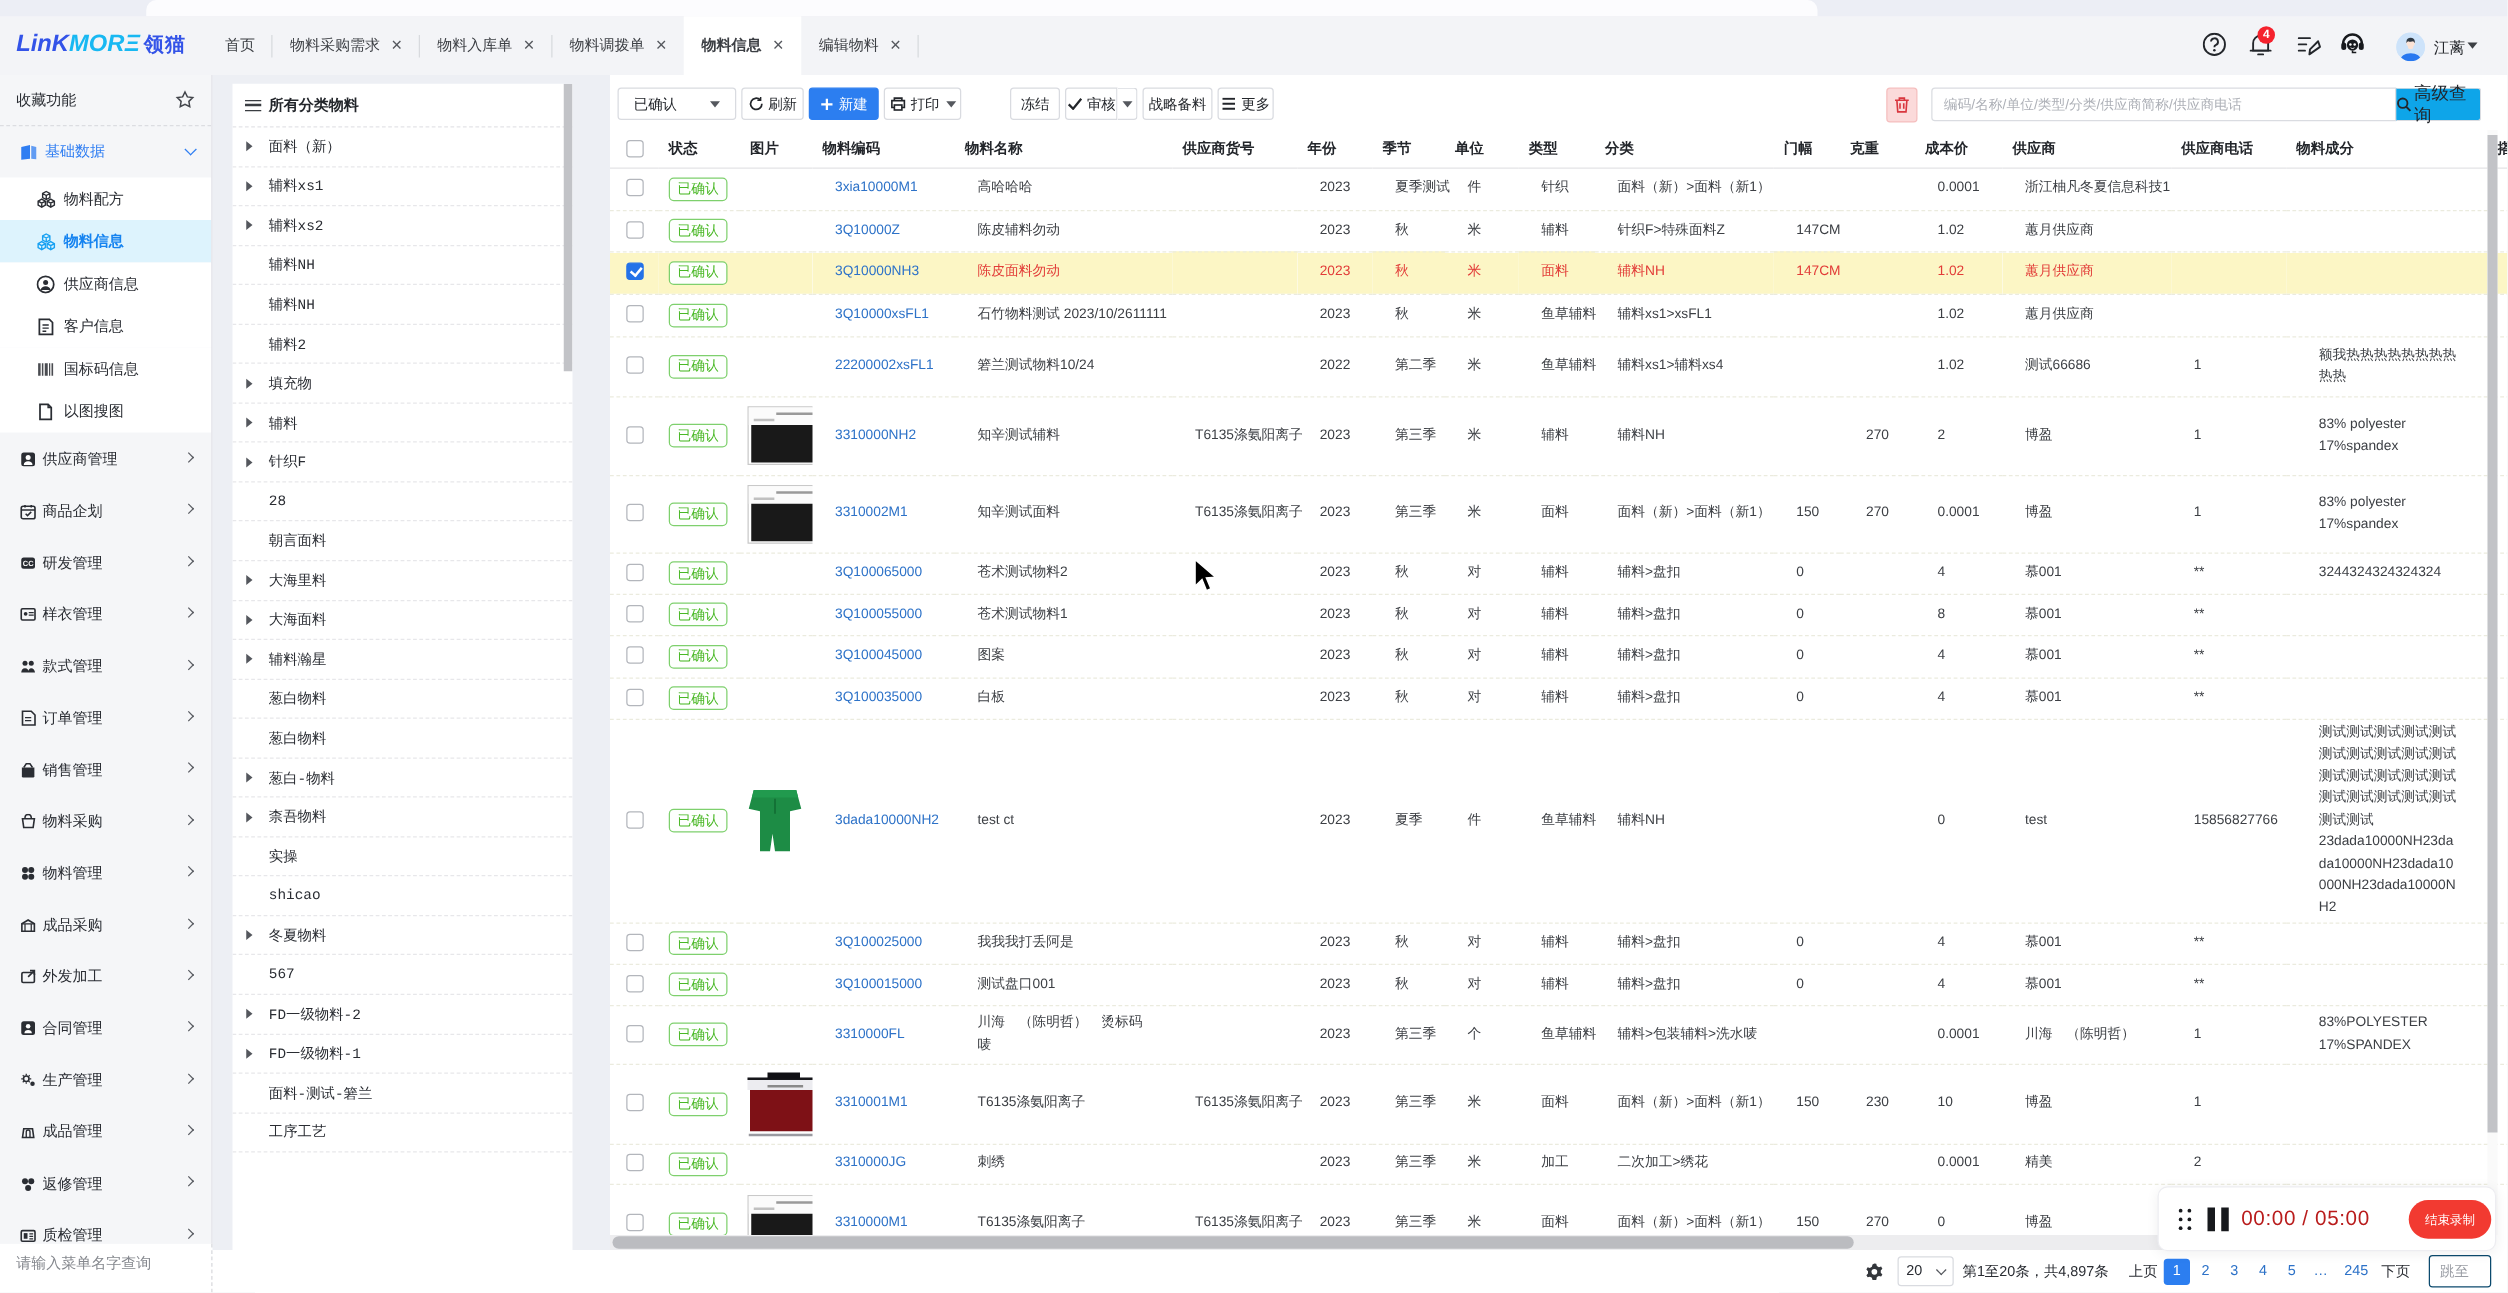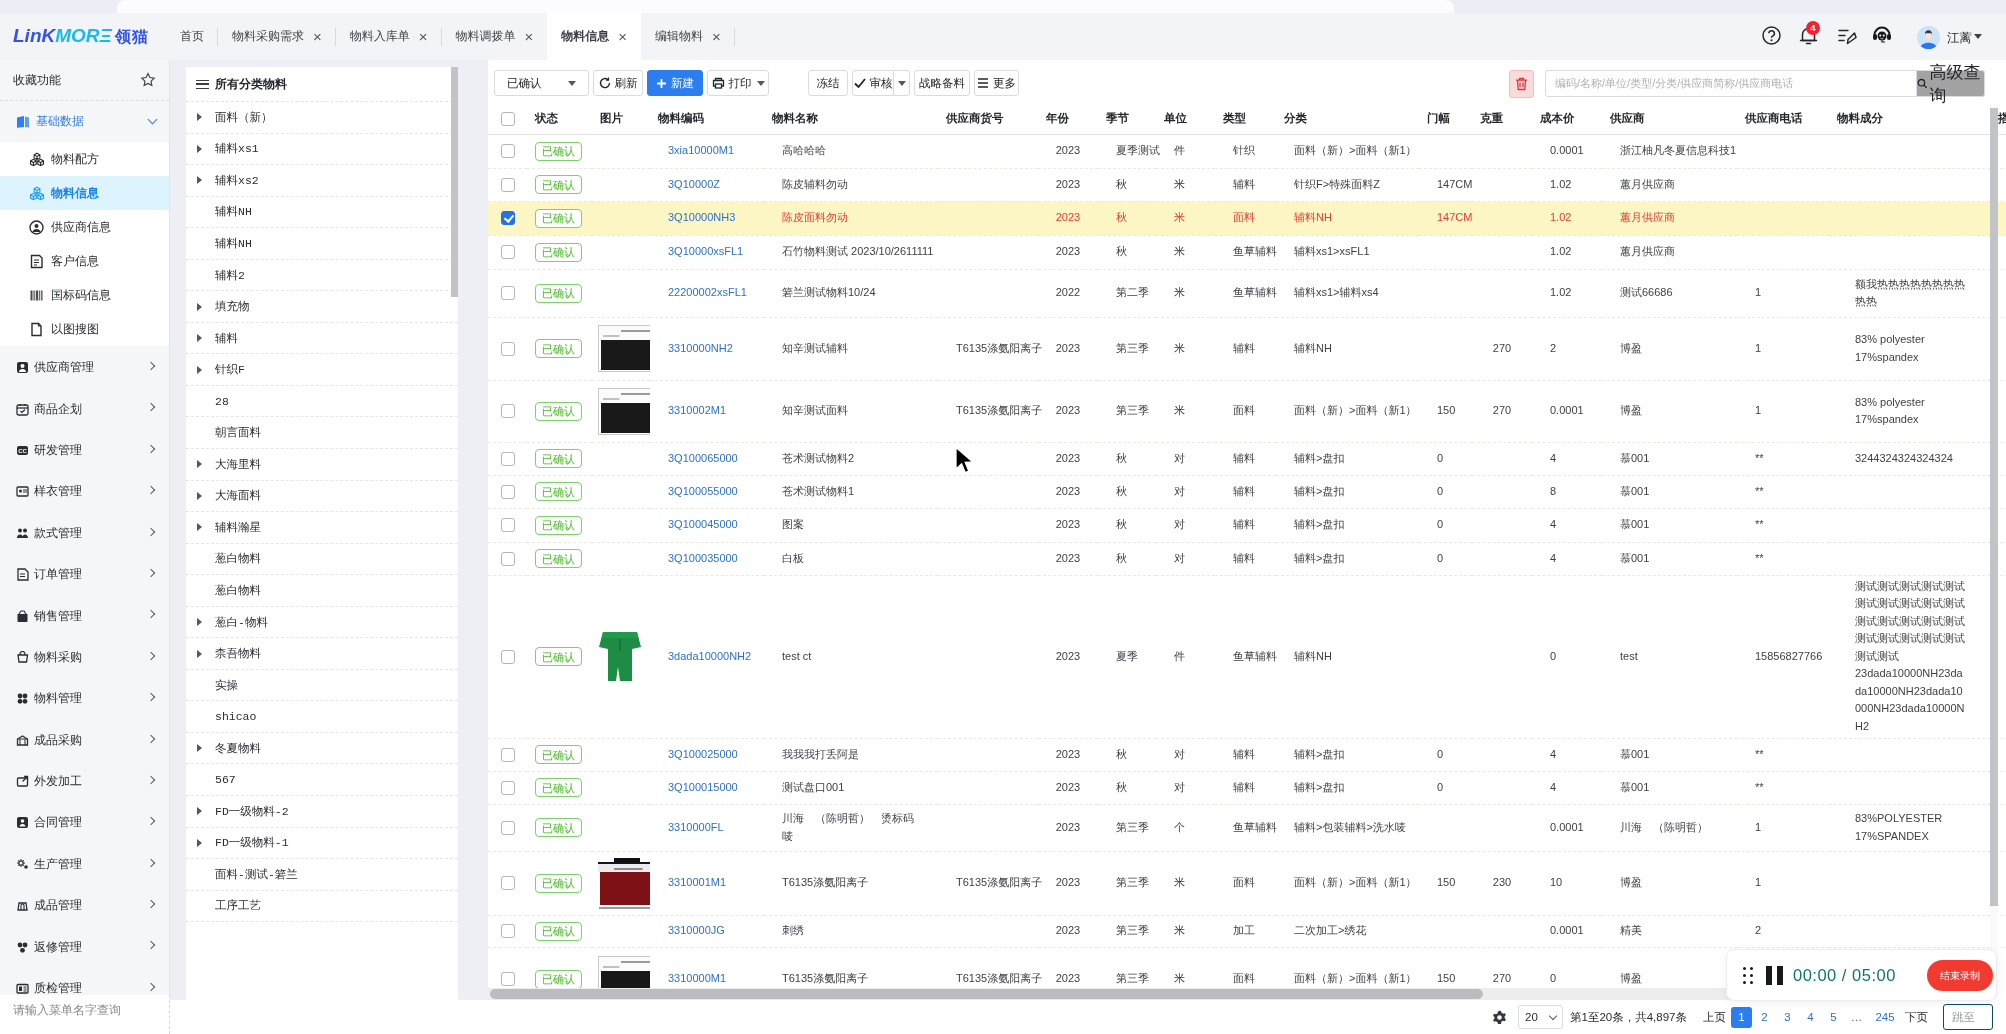--- a/index.html
+++ b/index.html
@@ -51,21 +51,21 @@
 #panel{left:488px;top:60px;width:1518px;height:940px;background:#fff;overflow:hidden;}
 #toolbar{position:absolute;left:6px;top:10px;height:26px;display:flex;gap:4px;}
 .btn{height:26px;border:1px solid #d9dbe0;background:#fff;border-radius:3px;display:flex;align-items:center;justify-content:center;font-size:11.5px;color:#23262b;white-space:nowrap;}
 .btn .bico{margin-right:4px;display:flex;}
 .btn.primary{background:#2c7ef0;border-color:#2c7ef0;color:#fff;}
 .caret{width:0;height:0;border-left:4.5px solid transparent;border-right:4.5px solid transparent;border-top:5.5px solid #55585e;display:inline-block;}
 #selstatus{width:95px;justify-content:space-between;padding:0 12px;}
 .split2{height:26px;width:16px;border:1px solid #d9dbe0;border-left:none;background:#fff;border-radius:0 3px 3px 0;display:flex;align-items:center;justify-content:center;}
 #trash{position:absolute;left:1021px;top:10px;width:25px;height:28px;background:#fbdada;border:1px solid #f5bebe;border-radius:3px;display:flex;align-items:center;justify-content:center;color:#d9363e;}
 #searchbox{position:absolute;left:1057px;top:10px;width:372px;height:27px;border:1px solid #dadce1;border-radius:3px 0 0 3px;background:#fff;display:flex;align-items:center;padding:0 9px;color:#adb0b7;font-size:11px;white-space:nowrap;overflow:hidden;}
-#advbtn{position:absolute;left:1429px;top:10px;width:68px;height:27px;border:1px solid #dadce1;border-left:none;border-radius:0 3px 3px 0;background:#a3a3a3;display:flex;align-items:center;justify-content:center;font-size:17px;color:#23262b;}
+#advbtn{position:absolute;left:1429px;top:10px;width:68px;height:27px;border:1px solid #dadce1;border-left:none;border-radius:0 3px 3px 0;background:#0ea5e9;display:flex;align-items:center;justify-content:center;font-size:14px;color:#23262b;}
 #advbtn svg{margin-right:2px;}
 #tbl{position:absolute;left:0;top:44px;width:1518px;overflow:hidden;}
 table{border-collapse:collapse;table-layout:fixed;width:1612px;}
 th{font-weight:bold;font-size:11.5px;color:#23262b;text-align:left;padding:0 0 0 8px;border-bottom:1px solid #e3e3e6;overflow:hidden;white-space:nowrap;}
 td{font-size:11px;color:#3c3f44;padding:2px 0 2px 18px;border-bottom:1px dashed #ebebde;vertical-align:middle;word-break:break-all;overflow:hidden;line-height:17.5px;}
 td.c,th.c{text-align:center;padding:2px 0;}
 td.cc,th.cc{text-align:left;padding:0 0 0 13px;}
 td.st{padding-left:8px;}
 td.comp{padding:2px 22px 2px 26px;}
 td.nw{white-space:nowrap;overflow:visible;}
@@ -95,21 +95,21 @@
 .psel .dn{width:6px;height:6px;border-left:1.4px solid #55585e;border-bottom:1.4px solid #55585e;transform:rotate(-45deg);margin-top:-3px;}
 .pnum{min-width:21px;height:21px;border-radius:3px;display:flex;align-items:center;justify-content:center;color:#2d72c8;font-size:11.5px;margin-right:2px;}
 .pnum.on{background:#2c7ef0;color:#fff;}
 #jump{width:50px;height:26px;border:1px solid #0c4a6e;border-radius:3px;display:flex;align-items:center;padding:0 8px;color:#9b9ea5;}
 
 #rec{left:1726px;top:949px;width:271px;height:52px;background:#fff;border:1px solid #ededf1;border-radius:8px;box-shadow:0 2px 10px rgba(0,0,0,.06);display:flex;align-items:center;z-index:50;}
 #rec .dots{width:12px;height:17px;margin-left:16px;position:relative;flex:none;}
 #rec .dots i{position:absolute;width:3px;height:3px;border-radius:50%;background:#17191d;}
 #rec .pause{margin-left:11px;display:flex;gap:5px;flex:none;}
 #rec .pause i{width:6px;height:19px;background:#17191d;display:block;}
-#rec .time{margin-left:10px;font-size:16.5px;color:#0f766e;white-space:nowrap;letter-spacing:.5px;}
+#rec .time{margin-left:10px;font-size:16.5px;color:#b91c1c;white-space:nowrap;letter-spacing:.5px;}
 #recbtn{position:absolute;right:3px;top:10px;background:#f23a31;color:#ffffff;border-radius:16px;height:31px;display:flex;align-items:center;padding:0 13px;font-size:10px;}
 #cursor{left:953px;top:446px;z-index:99;}
 </style>
 </head>
 <body>
 <div class="abs" id="topstrip" style="left:0;top:0;width:2006px;height:13px;background:#eceef5;"></div>
 <div class="abs" style="left:117px;top:0;width:1337px;height:13px;background:#fcfcfe;border-radius:8px 8px 0 0;"></div>
 <div class="abs" id="topbar">
   <div class="abs" id="logo"><span class="lk">LinK</span><span class="mo">MORΞ</span><span class="cn">领猫</span></div>
   <div class="abs tabs">

